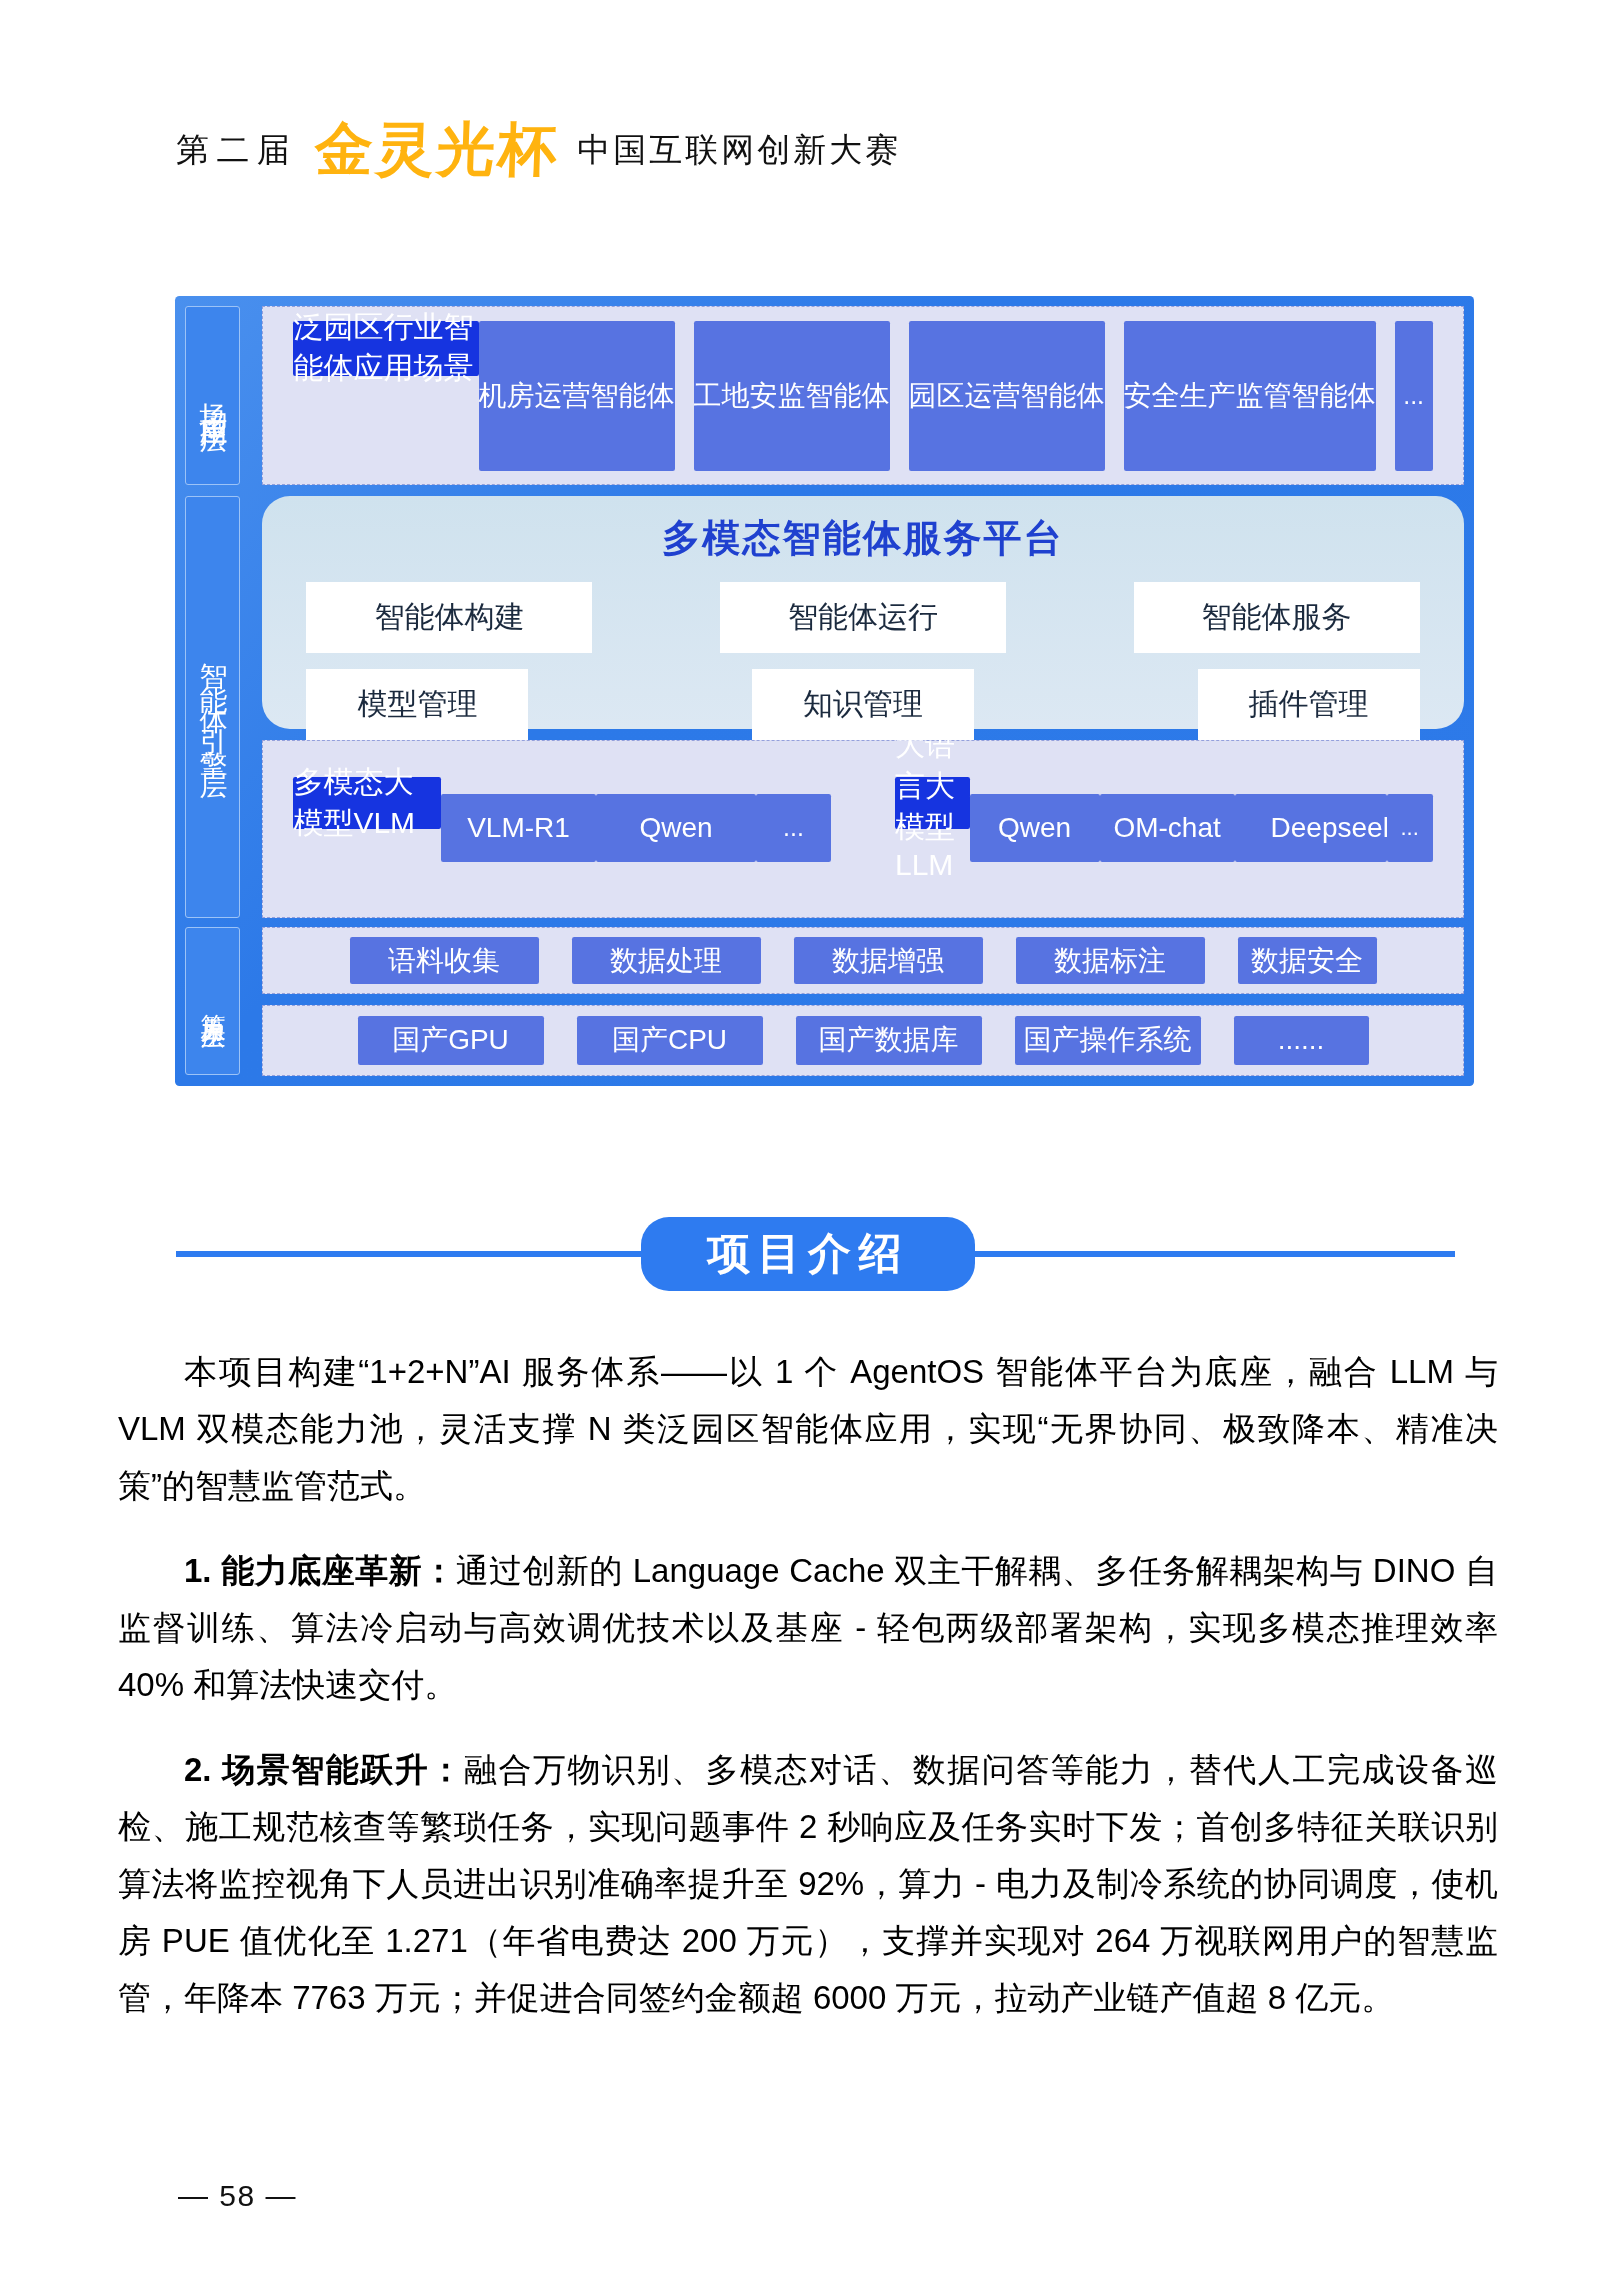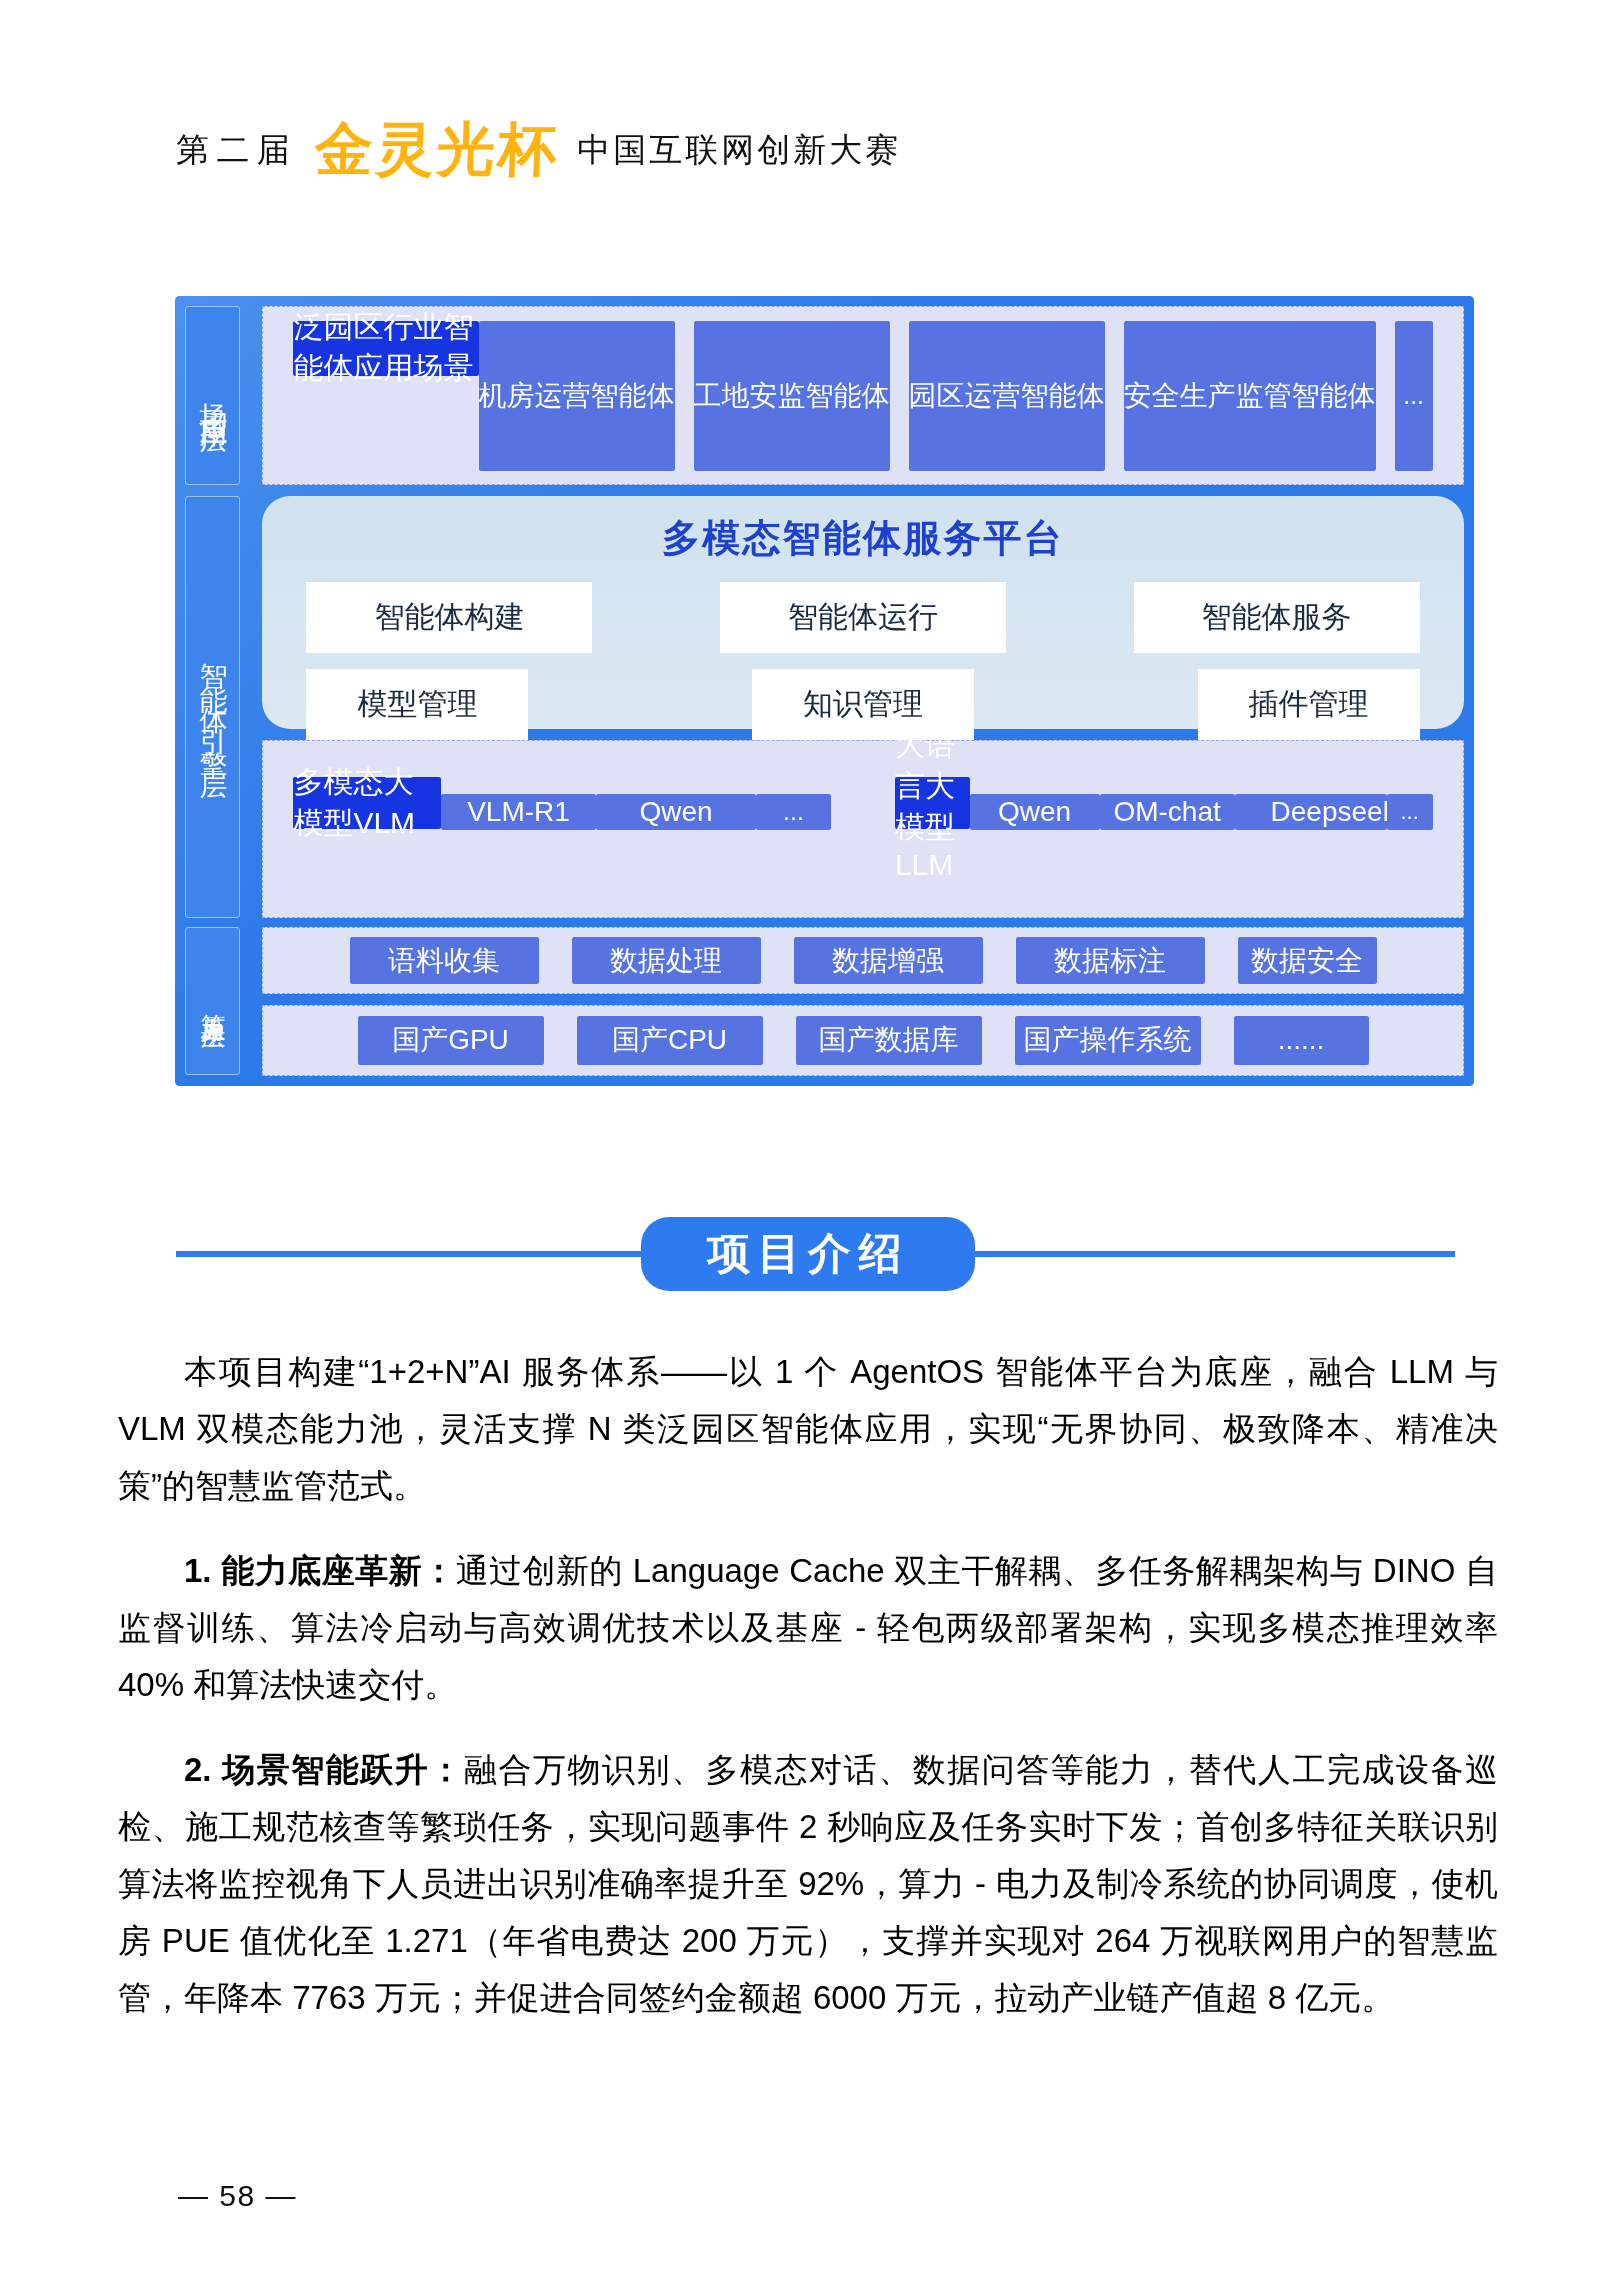--- a/index.html
+++ b/index.html
@@ -93,21 +93,21 @@
     display:flex;align-items:center;justify-content:center;
     font-size:30px;color:var(--white-box-text);white-space:nowrap;
   }
   .white-row.r1 .white-box{width:286px;}
   .white-row.r2 .white-box{width:222px;margin-top:-1.5px;}
 
   .sec3{height:178px;margin-bottom:9px;padding:12px 30px;display:flex;gap:64px;}
   .model-col{flex:1;display:flex;flex-direction:row;margin-top:24px;}
   .model-col .dark-bar{height:52px;}
   .model-row{display:flex;justify-content:space-between;margin-top:16.3px;}
-  .model-row .mid-box{height:36px;font-size:28px;}
+  .model-row .mid-box{height:68px;font-size:28px;}
   .vlm-row .m0{width:155px;} .vlm-row .m1{width:160px;} .vlm-row .m2{width:75px;font-size:25px;}
   .llm-row .m0{width:130px;} .llm-row .m1{width:135px;} .llm-row .m2{width:152px;padding-left:46px;} .llm-row .m3{width:46px;font-size:22px;}
 
   .sec4{height:67px;margin-bottom:10.4px;display:flex;align-items:center;justify-content:center;gap:33px;}
   .sec4 .mid-box{height:47px;width:189px;}
   .sec4 .mid-box.w-last{width:139px;}
   .sec5{height:71px;display:flex;align-items:center;justify-content:center;gap:33px;}
   .sec5 .mid-box{height:49px;width:186px;}
   .sec5 .mid-box.w-last{width:135px;}
 

